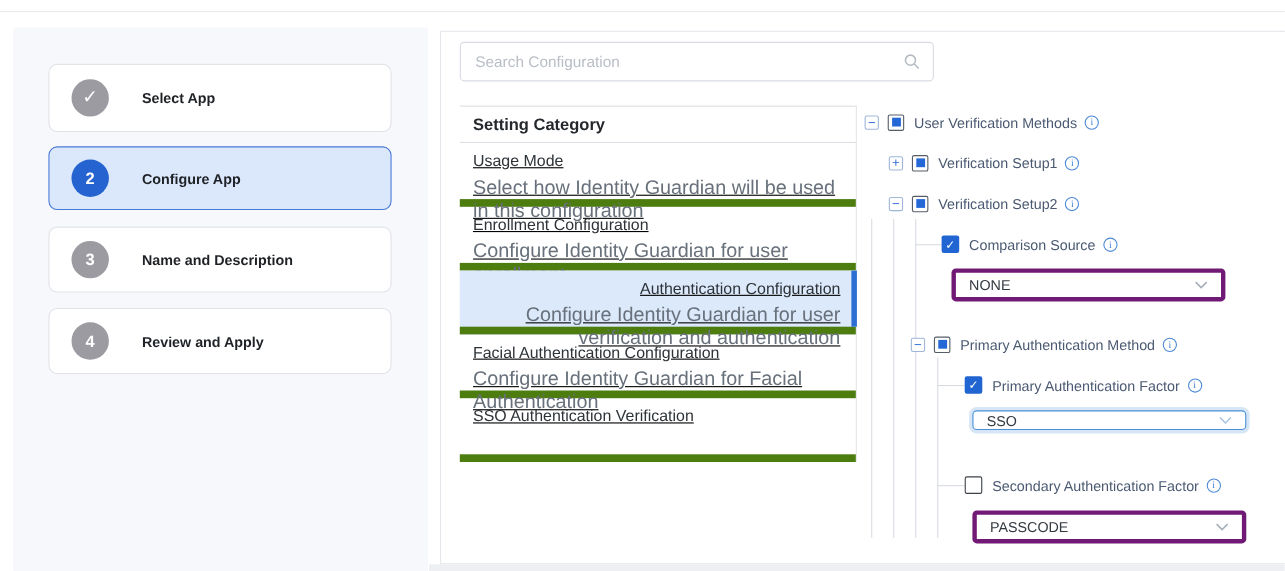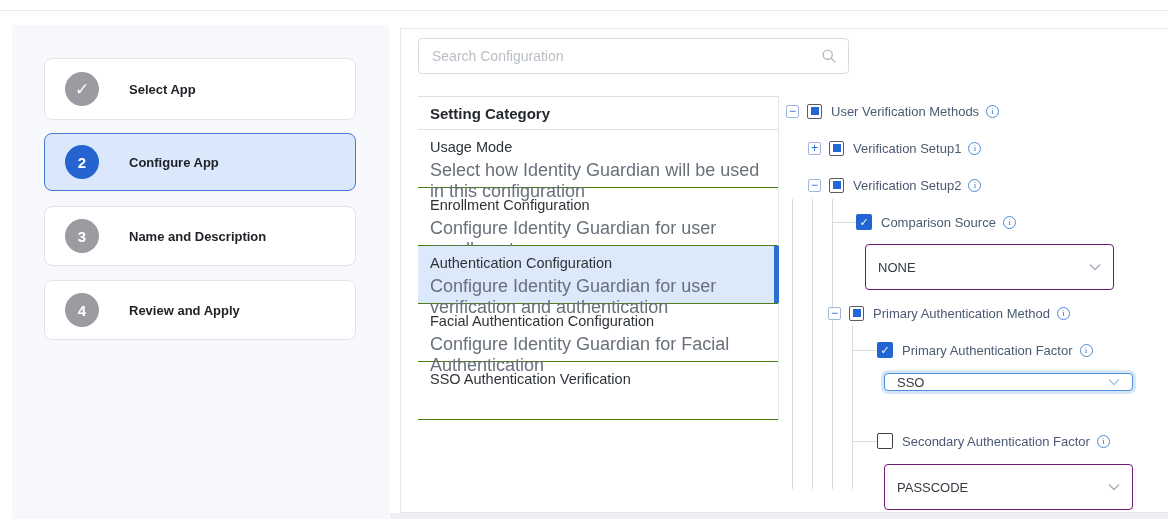--- a/index.html
+++ b/index.html
@@ -31,22 +31,22 @@
                   padding:0 38px 0 13px; font-size:14px; color:#3c434b; outline:none;
                   font-family:"Liberation Sans","DejaVu Sans",sans-serif; }
   .search-input::placeholder { color:#b9bec6; }
   .search-icon { position:absolute; right:12px; top:10px; width:16px; height:16px; }
 
   
   .settings-list { position:absolute; left:17px; top:67px; width:361px;
                    border-top:1px solid #dcdfe3; border-right:1px solid #e4e7ea; }
   .list-header { height:33px; display:flex; align-items:center; padding-left:12px;
                  border-bottom:1px solid #dcdfe3; font-size:15px; font-weight:bold; color:#24282c; }
-  .setting-row { position:relative; height:58px; padding:9px 14px 0 12px; border-bottom:1px solid #4d7c0f; }
-  .setting-row.selected { background:#dbe9fb; }
+  .setting-row { position:relative; height:58px; padding:9px 14px 0 12px; border-bottom:7px solid #4d7c0f;text-decoration:underline; }
+  .setting-row.selected { background:#dbe9fb;text-align:right; }
   .sel-bar { position:absolute; right:-1px; top:0; width:5px; height:100%; background:#2b6fd3; }
   .row-title { font-size:14.5px; color:#2e3338; }
   .row-desc  { font-size:18px; color:#68717b; margin-top:5px; }
 
   
   .tree { position:absolute; left:385px; top:0; width:392px; height:485px; }
   .vguide { position:absolute; width:1px; background:#d8dce1; }
   .hbranch { position:absolute; height:1px; background:#d8dce1; }
   .tree-row { position:absolute; display:flex; align-items:center; height:18px; }
   .tree-label { font-size:13px; color:#4b5a72; margin-left:9px; white-space:nowrap; }
@@ -59,21 +59,21 @@
   .cb-ind-inner { width:8px; height:8px; background:#2467d6; }
   .cb-checked { width:16px; height:16px; background:#2065d1; border-radius:2px; color:#fff;
                 font-size:11px; font-weight:bold; display:flex; align-items:center;
                 justify-content:center; flex:0 0 16px; }
   .cb-unchecked { width:16px; height:16px; background:#fff; border:1.5px solid #3c4248;
                   border-radius:2px; flex:0 0 16px; }
   .info-icon { width:13px; height:13px; border:1px solid #4d8ad6; border-radius:50%; color:#3d7ed2;
                font-size:9px; display:inline-flex; align-items:center; justify-content:center;
                margin-left:7px; flex:0 0 13px; font-family:"Liberation Serif","DejaVu Serif",serif; }
 
-  .dropdown { position:absolute; height:46px; width:249px; background:#fff; border:1px solid #701a75;
+  .dropdown { position:absolute; height:30px; width:249px; background:#fff; border:4px solid #701a75;
               border-radius:4px; display:flex; align-items:center; padding:0 12px; }
   .dropdown.focused { border:1.5px solid #4a90d9; box-shadow:0 0 0 3px rgba(93,157,223,0.25); height:18px; }
   .dd-value { font-size:13px; color:#333a42; flex:1; }
   .dd-chevron { width:12px; height:8px; }
 </style>
 </head>
 <body>
 
 <div id="app">
   <div class="top-rule"></div>

